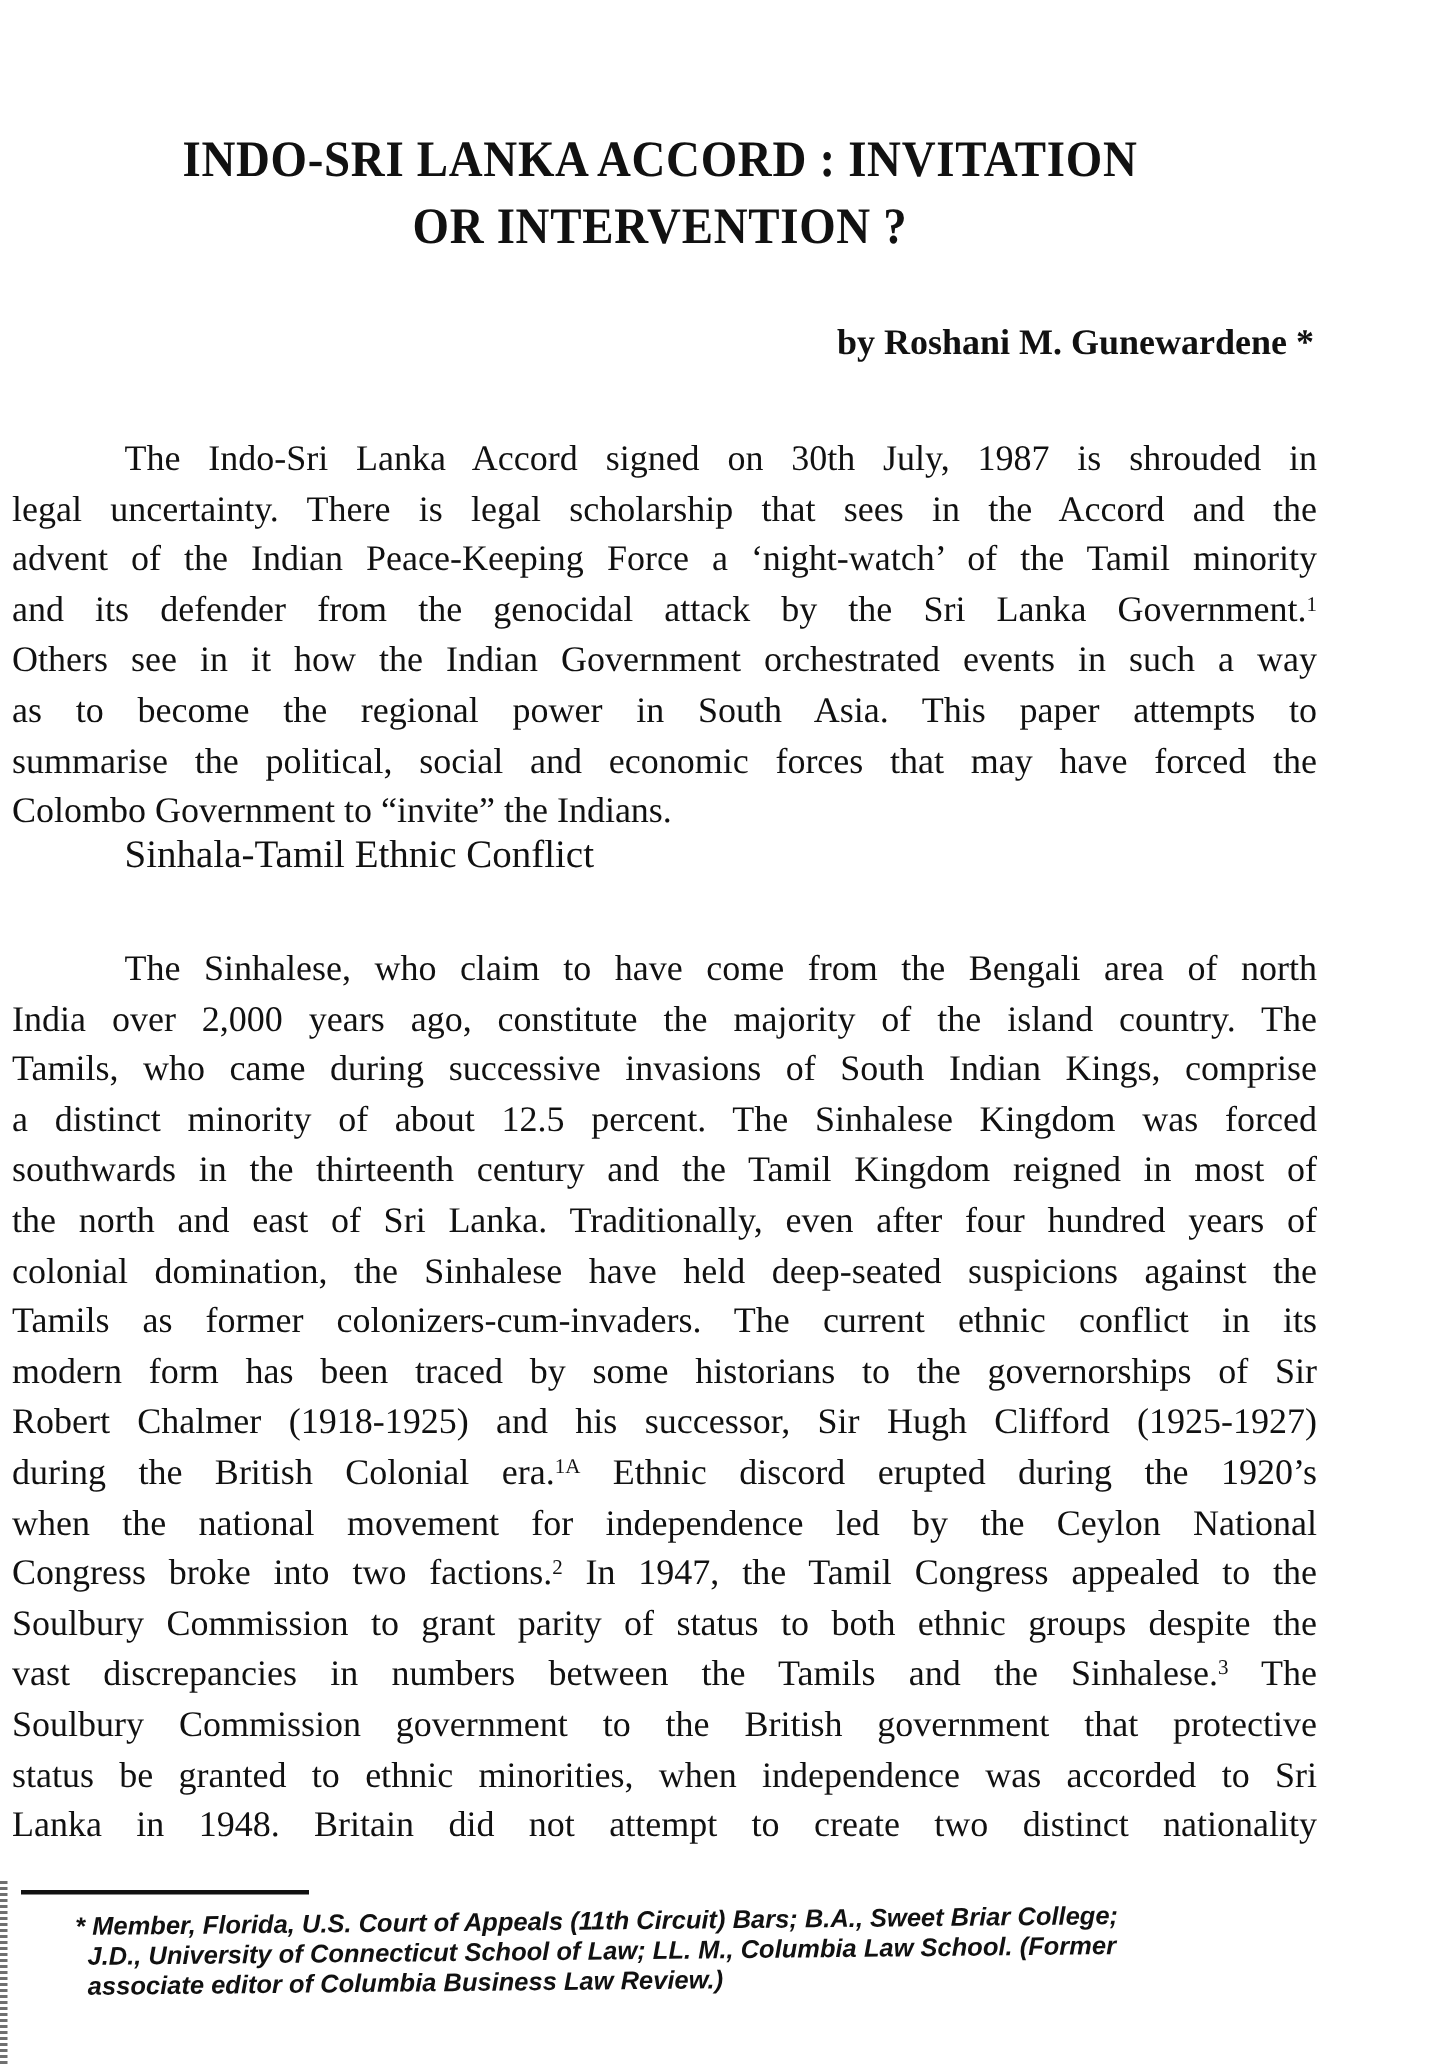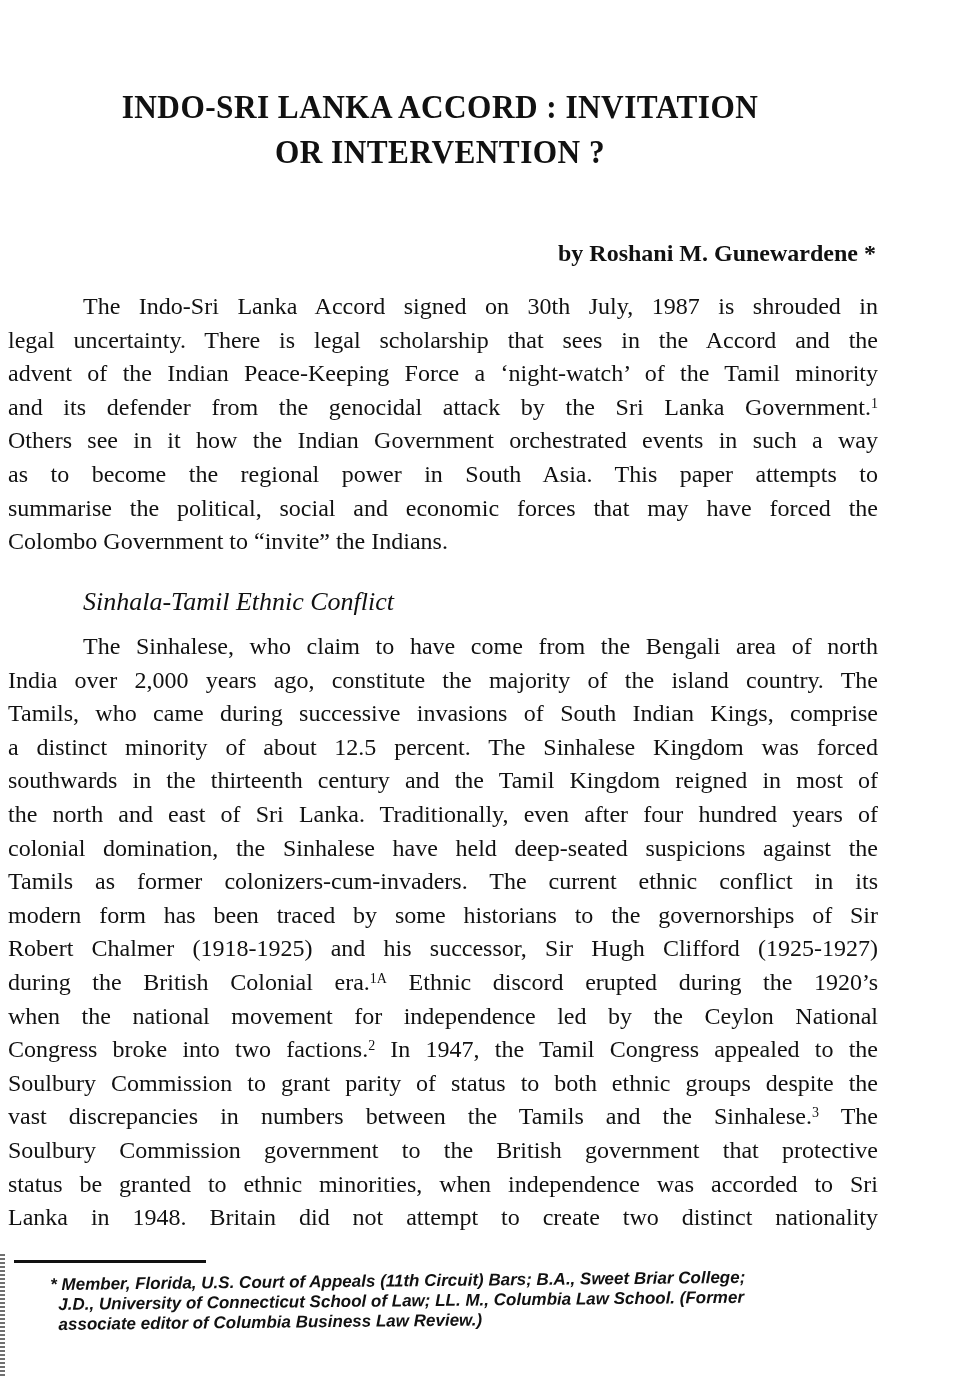--- a/index.html
+++ b/index.html
@@ -11,32 +11,32 @@
   .page { position: absolute; left: 0; top: 4px; width: 958px; height: 1378px; }
   .title {
     position: absolute; left: 0; width: 880px; text-align: center;
     font-weight: bold; font-size: 34px; letter-spacing: 0.5px;
     transform: scaleX(0.92); transform-origin: center;
   }
   .title.l1 { top: 84px; }
   .title.l2 { top: 129px; }
   .byline {
     position: absolute; right: 82px; top: 212px;
-    font-weight: bold; font-size: 24px; margin-top: 24px;
+    font-weight: bold; font-size: 24px;
   }
   .para {
     position: absolute; left: 8px; width: 870px;
     font-size: 24px; line-height: 33.6px; text-align: justify; margin-top: 22px;
   }
   .line { display: block; text-align: justify; text-align-last: justify; white-space: nowrap; height: 33.6px; }
   .line.indent { padding-left: 75px; }
   .line.last { text-align-last: left; }
   .heading {
     position: absolute; left: 83px; top: 551px;
-    font-style: italic; font-size: 26px; margin-top: 32px;
+    font-size: 26px;
   }
   sup { font-size: 14px; vertical-align: top; position: relative; top: -4px; }
   .fn-rule {
     position: absolute; left: 14px; top: 1256px; width: 192px; height: 3px; background: #111;
   }
   .footnote {
     position: absolute; left: 50px; top: 1271px; width: 860px;
     font-family: "Liberation Sans", "DejaVu Sans", sans-serif;
     font-style: italic; font-weight: bold; font-size: 17px; line-height: 20px;
     transform: rotate(-0.6deg); transform-origin: left top;

